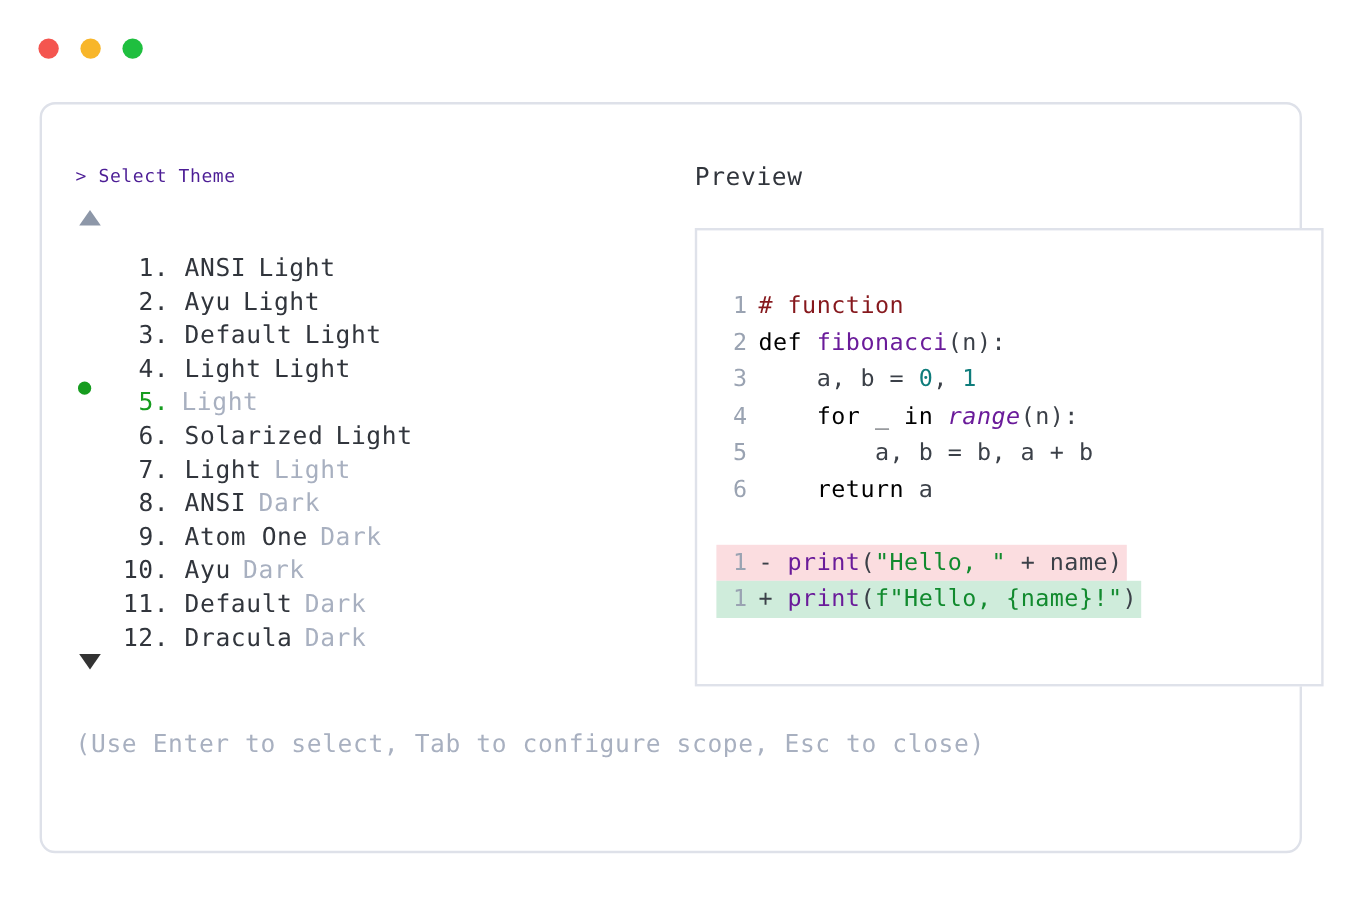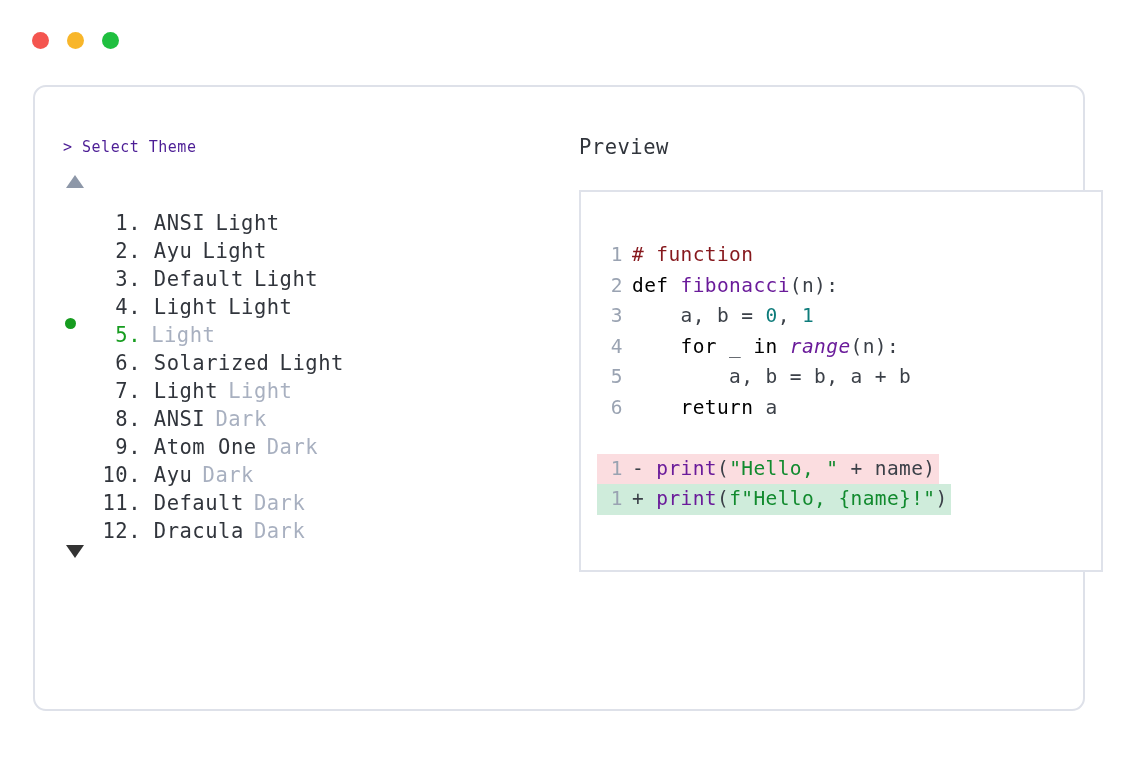--- a/index.html
+++ b/index.html
@@ -217,20 +217,21 @@
           <li class="theme-row"><span class="row-bullet"></span><span class="row-index">7.</span><span class="row-name"> Light</span><span class="row-variant muted">Light</span></li>
           <li class="theme-row"><span class="row-bullet"></span><span class="row-index">8.</span><span class="row-name"> ANSI</span><span class="row-variant muted">Dark</span></li>
           <li class="theme-row"><span class="row-bullet"></span><span class="row-index">9.</span><span class="row-name"> Atom One</span><span class="row-variant muted">Dark</span></li>
           <li class="theme-row"><span class="row-bullet"></span><span class="row-index">10.</span><span class="row-name"> Ayu</span><span class="row-variant muted">Dark</span></li>
           <li class="theme-row"><span class="row-bullet"></span><span class="row-index">11.</span><span class="row-name"> Default</span><span class="row-variant muted">Dark</span></li>
           <li class="theme-row"><span class="row-bullet"></span><span class="row-index">12.</span><span class="row-name"> Dracula</span><span class="row-variant muted">Dark</span></li>
         </ul>
       <div id="scroll-down-arrow" class="scroll-arrow"></div>
     </div>
 
+    <div id="hint-line">(Use Enter to select, Tab to configure scope, Esc to close)</div>
 
     <div id="preview-column">
       <div id="preview-label">Preview</div>
       <div id="preview-panel">
         <div id="code-block"><div class="code-line"><span class="ln">1</span><span class="code-text"><span class="tok-comment"># function</span></span></div><div class="code-line"><span class="ln">2</span><span class="code-text"><span class="tok-keyword">def </span><span class="tok-func">fibonacci</span><span class="tok-plain">(n):</span></span></div><div class="code-line"><span class="ln">3</span><span class="code-text"><span class="tok-plain">    a, b = </span><span class="tok-number">0</span><span class="tok-plain">, </span><span class="tok-number">1</span></span></div><div class="code-line"><span class="ln">4</span><span class="code-text"><span class="tok-plain">    </span><span class="tok-keyword">for</span><span class="tok-plain"> _ </span><span class="tok-keyword">in</span><span class="tok-plain"> </span><span class="tok-builtin">range</span><span class="tok-plain">(n):</span></span></div><div class="code-line"><span class="ln">5</span><span class="code-text"><span class="tok-plain">        a, b = b, a + b</span></span></div><div class="code-line"><span class="ln">6</span><span class="code-text"><span class="tok-plain">    </span><span class="tok-keyword">return</span><span class="tok-plain"> a</span></span></div><div class="code-line blank"></div><div class="code-line diff diff-del"><span class="hl" style="background: rgb(251, 221, 224);"><span class="ln">1</span><span class="tok-plain">- </span><span class="code-text"><span class="tok-func">print</span><span class="tok-plain">(</span><span class="tok-string">"Hello, "</span><span class="tok-plain"> + name)</span></span></span></div><div class="code-line diff diff-add"><span class="hl" style="background: rgb(207, 236, 219);"><span class="ln">1</span><span class="tok-plain">+ </span><span class="code-text"><span class="tok-func">print</span><span class="tok-plain">(</span><span class="tok-string">f"Hello, {name}!"</span><span class="tok-plain">)</span></span></span></div></div>
       </div>
     </div>
 
   </div>
 </div>

